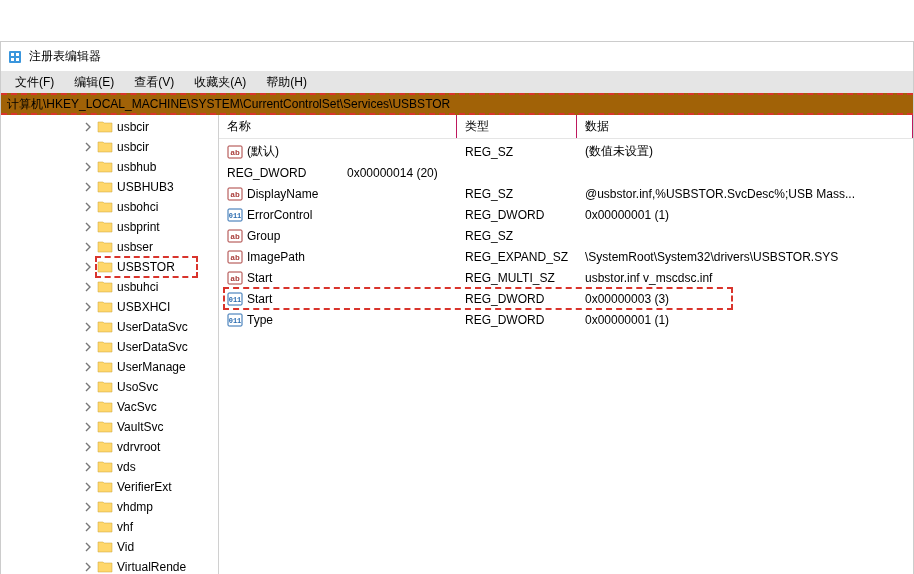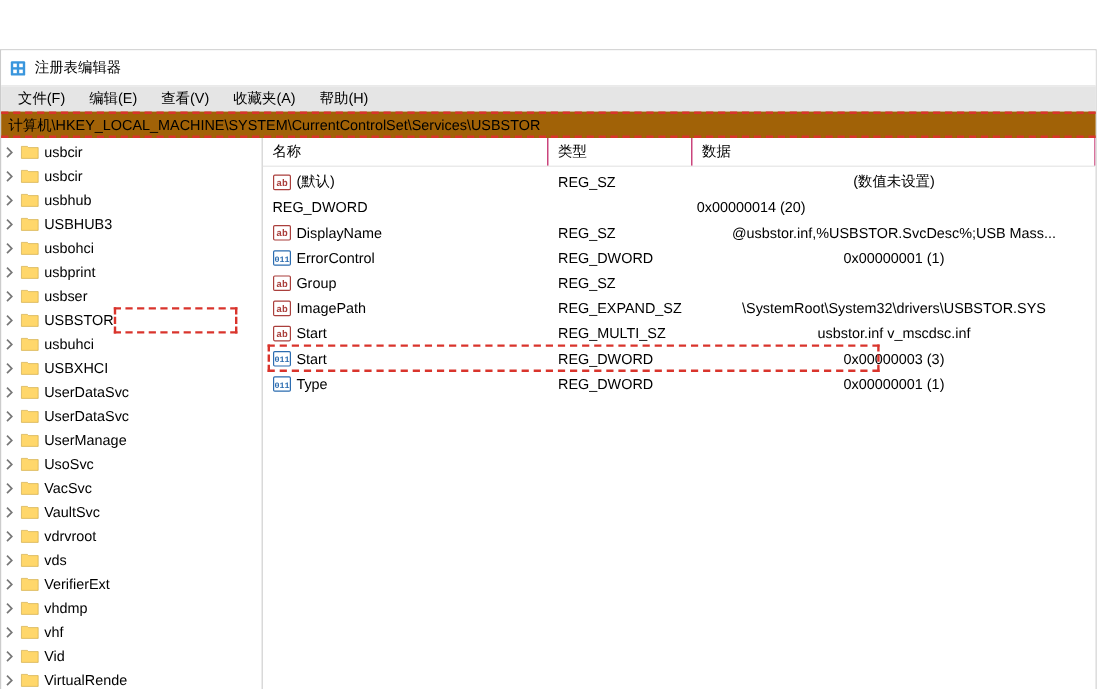--- a/index.html
+++ b/index.html
@@ -12,40 +12,40 @@
     .titlebar-title { font-size: 12px; }
     
     .menubar { height: 22px; display: flex; align-items: center; padding: 0 4px; background: #e5e5e5; border-bottom: 1px solid #e5e5e5; }
     .menu-item { padding: 2px 10px; cursor: default; }
     
     .addressbar { height: 22px; padding: 2px 6px; background: #a16207; border-bottom: 1px solid #d0d0d0; display: flex; align-items: center; border: 2px dashed #d9342c; border-left: none; border-right: none; margin-top: -1px; }
     
     .content { flex: 1; display: flex; overflow: hidden; }
     
     .tree-panel { width: 218px; overflow-y: auto; overflow-x: hidden; border-right: 1px solid #d0d0d0; padding-top: 2px; }
-    .tree-node { display: flex; align-items: center; height: 20px; white-space: nowrap; cursor: default; }
+    .tree-node { display: flex; align-items: center; height: 20px; padding-left: 80px; white-space: nowrap; cursor: default; }
     .tree-expander { width: 14px; height: 14px; margin-right: 2px; display: inline-flex; align-items: center; justify-content: center; color: #666; font-size: 10px; }
     .tree-icon { width: 16px; height: 16px; margin-right: 4px; display: inline-flex; align-items: center; justify-content: center; }
     .tree-label { flex: 1; }
     .tree-node.highlight { position: relative; }
     .tree-node.highlight::after { content: ""; position: absolute; left: 94px; top: -1px; right: 20px; bottom: -1px; border: 2px dashed #d9342c; pointer-events: none; }
     
     .list-panel { flex: 1; display: flex; flex-direction: column; overflow: hidden; }
     .list-header { display: flex; height: 24px; align-items: center; border-bottom: 1px solid #e5e5e5; background: #fff; }
     .list-header-cell { padding: 0 8px; border-right: 1px solid #be185d; height: 100%; display: flex; align-items: center; }
     .col-name { width: 238px; }
     .col-type { width: 120px; }
     .col-data { flex: 1; }
     
     .list-body { flex: 1; overflow: auto; padding-top: 2px; }
     .list-row { display: flex; height: 21px; align-items: center; cursor: default; position: relative; }
     .list-cell { padding: 0 8px; white-space: nowrap; overflow: hidden; text-overflow: ellipsis; }
     .list-cell.cell-name { width: 238px; display: flex; align-items: center; }
     .list-cell.cell-type { width: 120px; }
-    .list-cell.cell-data { flex: 1; text-align: center; }
+    .list-cell.cell-data { flex: 1; }
     .value-icon { width: 16px; height: 16px; margin-right: 4px; display: inline-flex; align-items: center; justify-content: center; flex-shrink: 0; font-family: Liberation Mono, monospace; }
     .list-row.highlight::after { content: ""; position: absolute; left: 4px; right: 180px; top: -1px; bottom: -1px; border: 2px dashed #d9342c; pointer-events: none; }
     
     svg { display: block; }
   </style>
 </head>
 <body>
 
 <div class="window">
 

